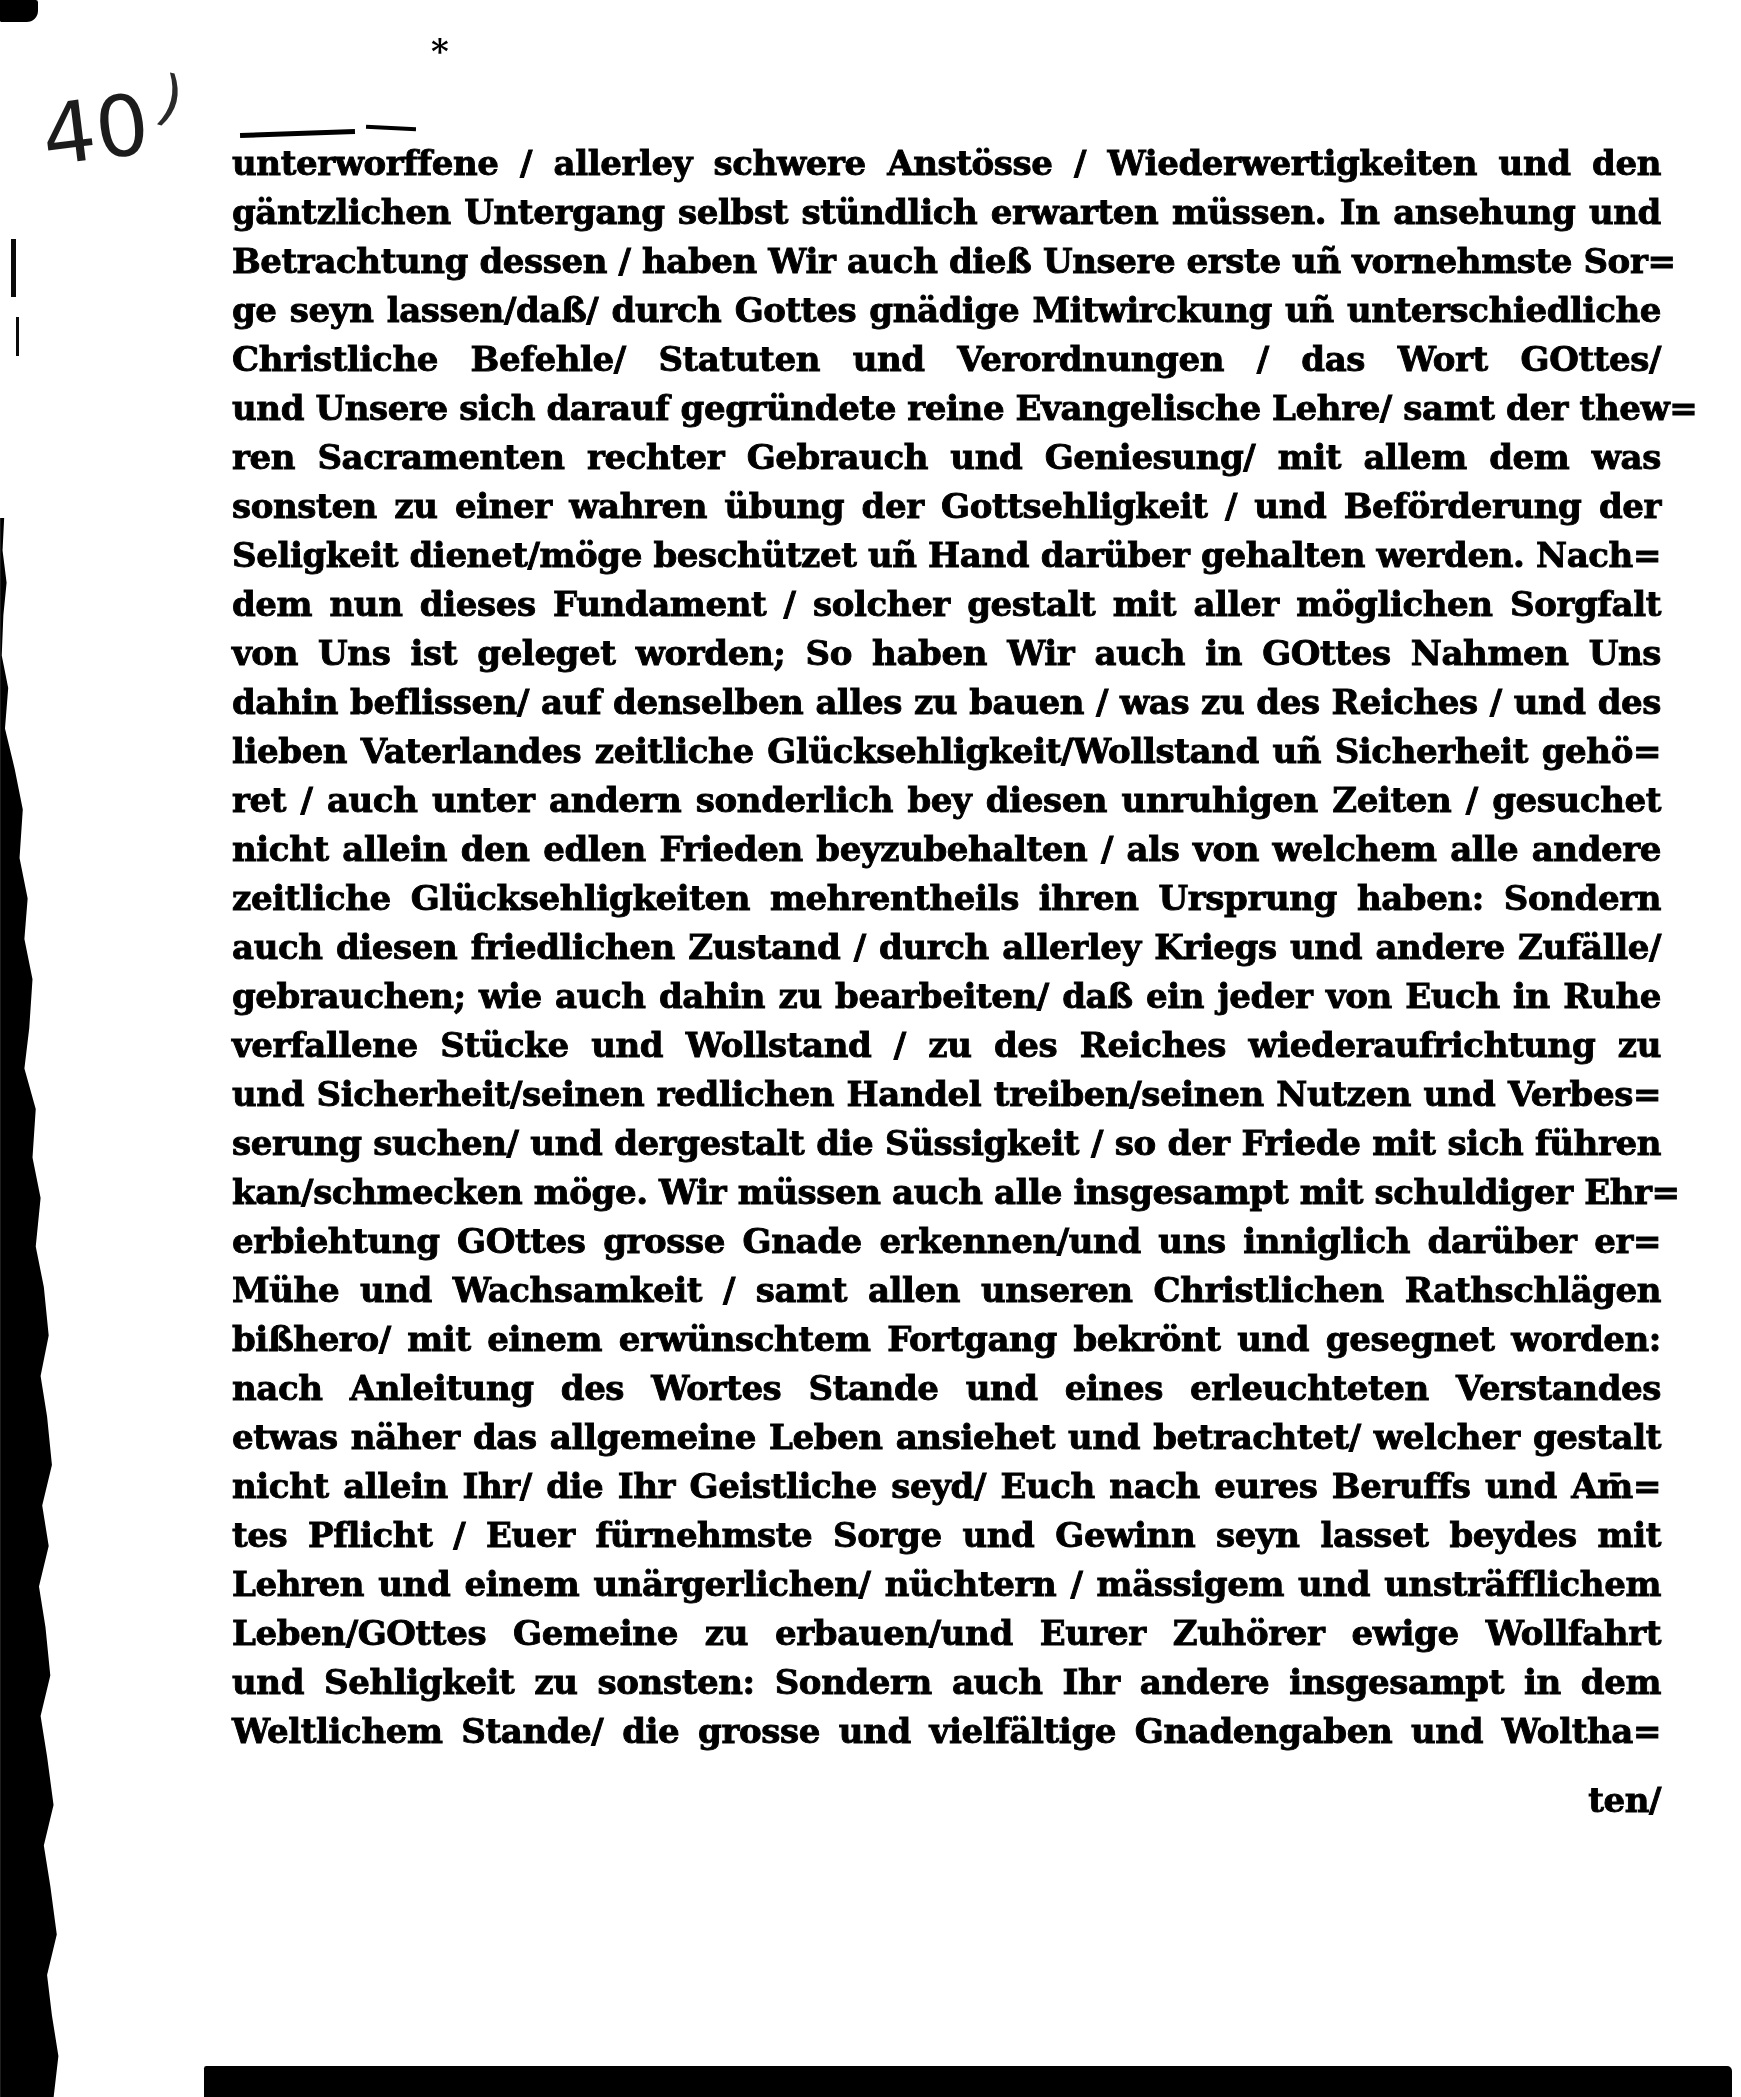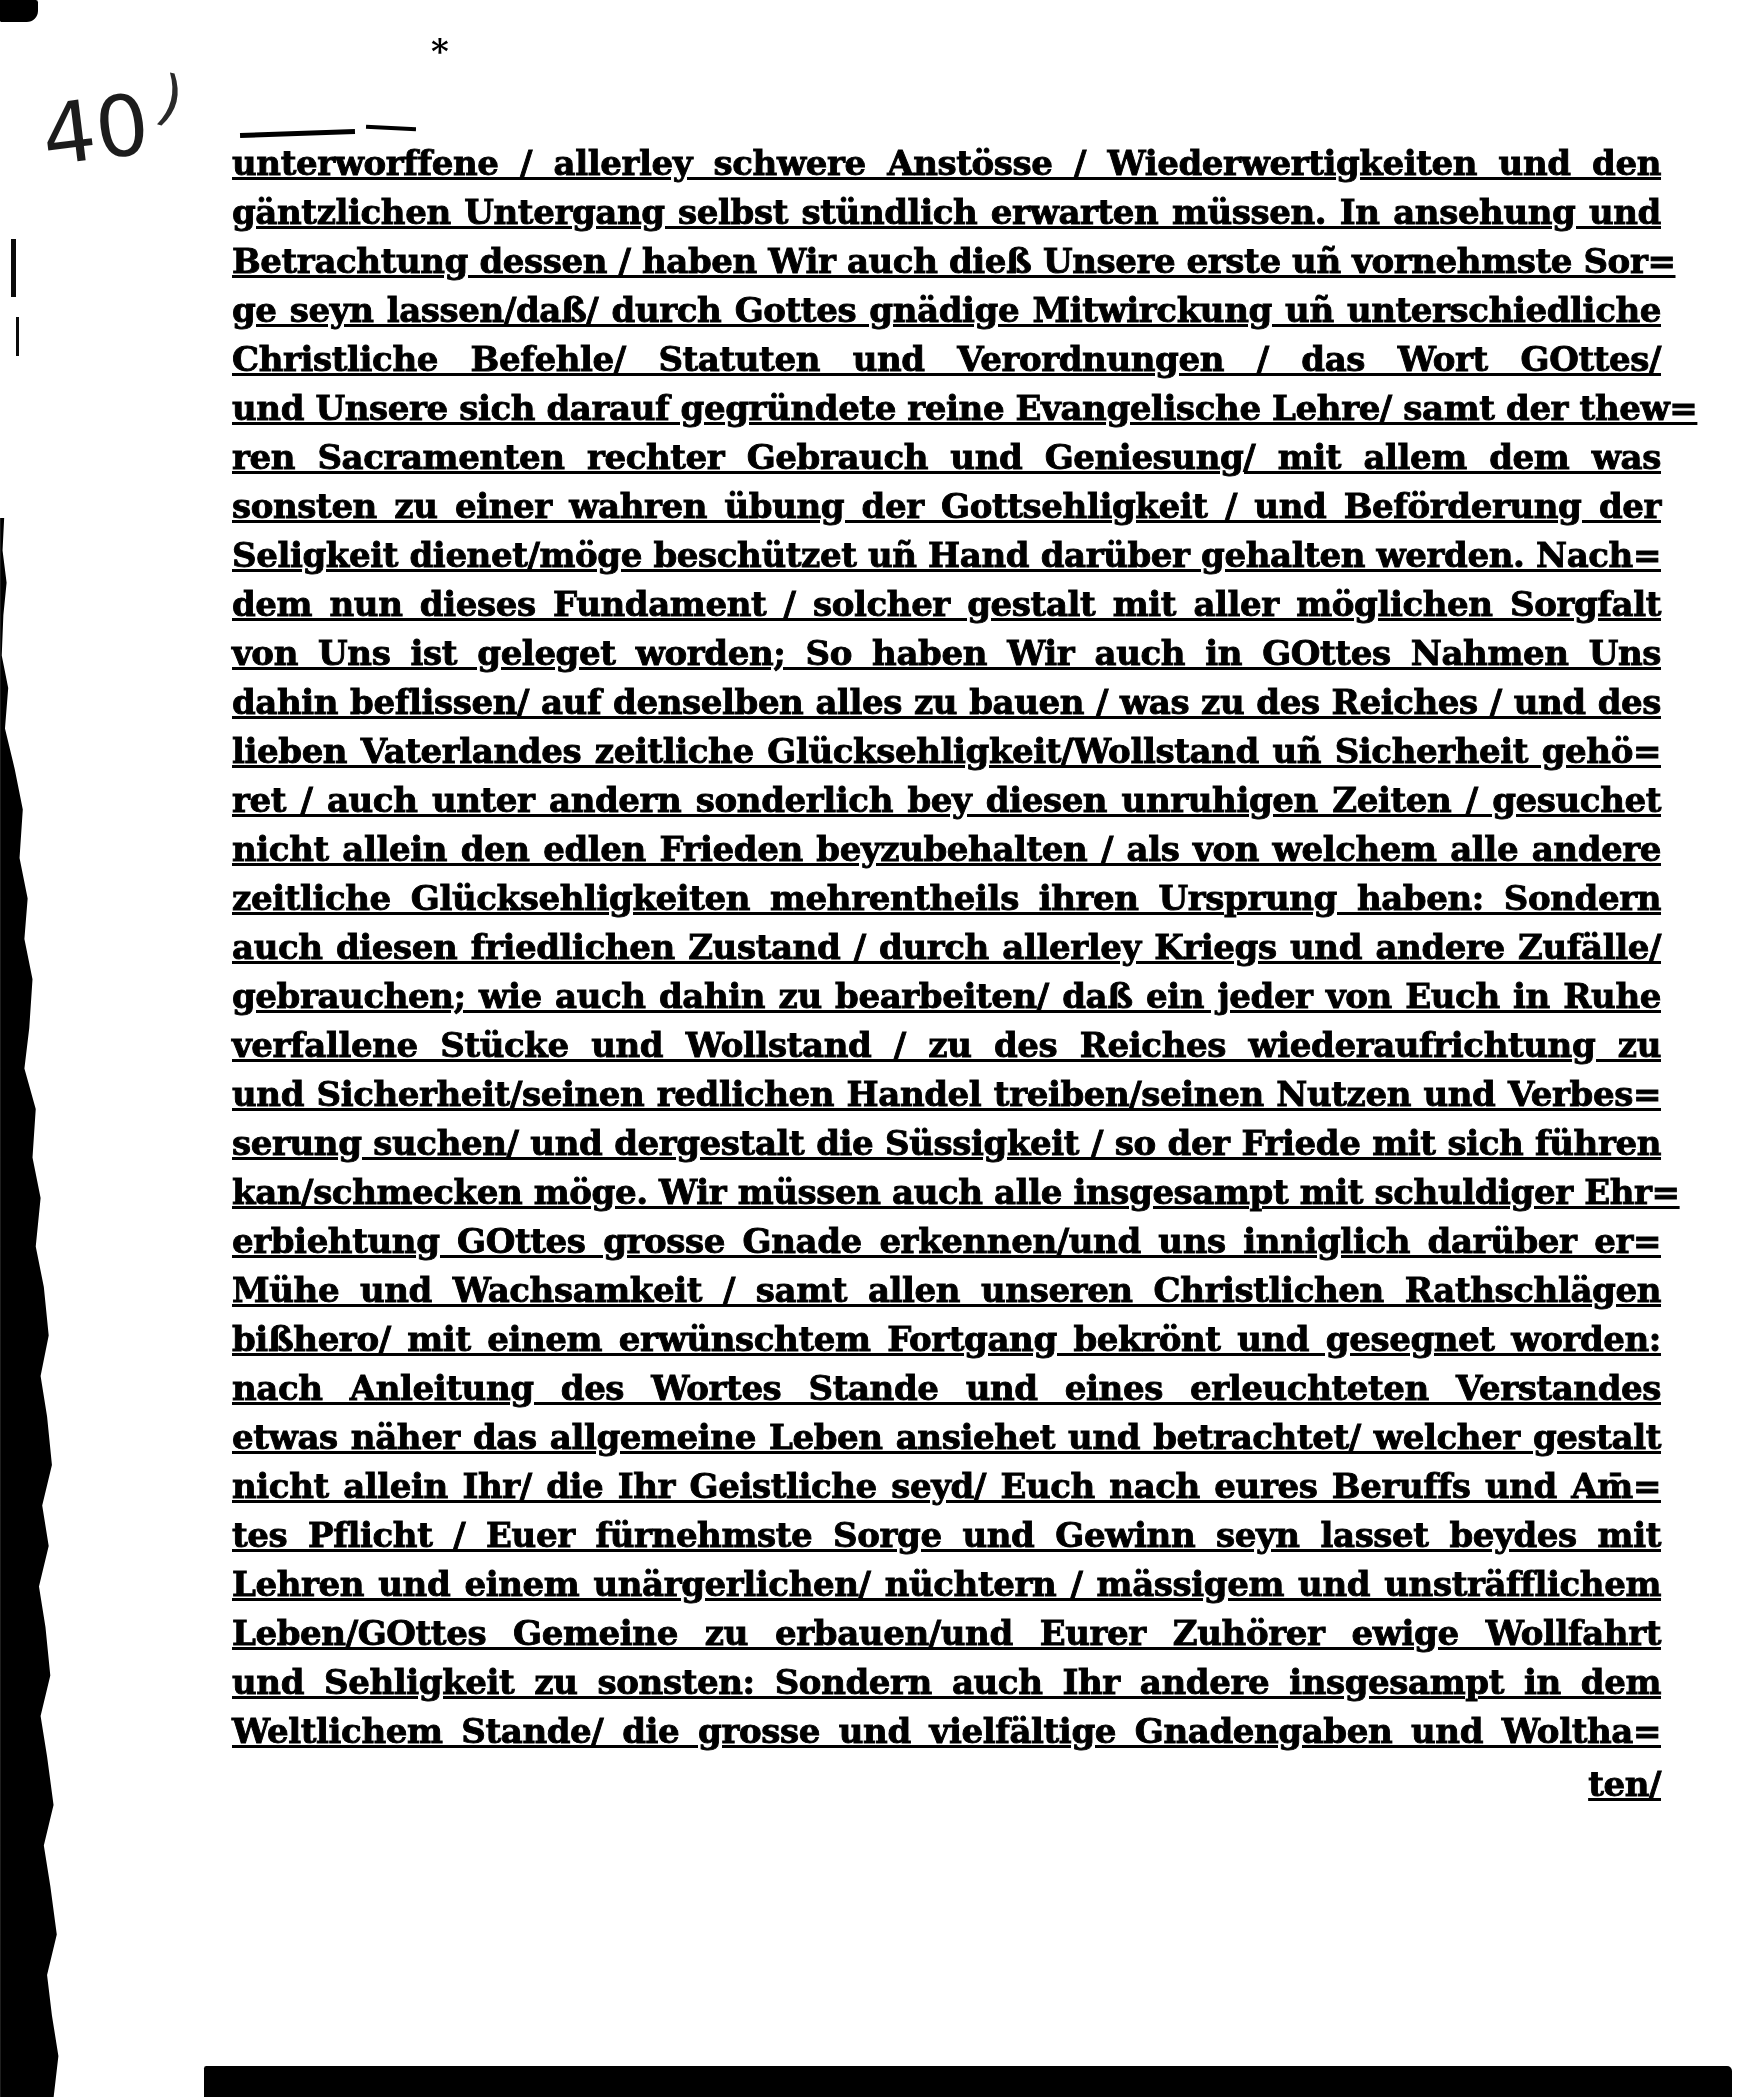--- a/index.html
+++ b/index.html
@@ -5,21 +5,21 @@
   html,body{margin:0;padding:0;background:#777;}
   .page{
     position:relative;
     width:1741px;height:2097px;
     background:#ffffff;
     overflow:hidden;
     font-family:"DejaVu Serif", serif;
   }
   .textblock{
     position:absolute;
-    left:232px;top:139px;width:1429px;text-decoration:underline;
+    left:232px;top:139px;width:1429px;
   }
   .tline{
     font-weight:700;
     font-size:34px;
     line-height:49px;
     height:49px;
     color:#000;
     text-align:justify;
     text-align-last:justify;
     letter-spacing:-0.4px;
@@ -28,21 +28,21 @@
     white-space:nowrap;
   }
   .catchword{
     font-weight:700;
     font-size:34px;
     line-height:49px;
     color:#000;
     text-align:right;
     letter-spacing:-0.4px;
     -webkit-text-stroke:0.9px #000;
-    margin-top:4px;
+    margin-top:20px;
   }
   .handnum{
     position:absolute;
     left:42px;top:81px;
     font-family:"DejaVu Sans", sans-serif;
     font-size:84px;
     font-weight:400;
     color:#1c1c1c;
     transform:rotate(-7deg);
   }

